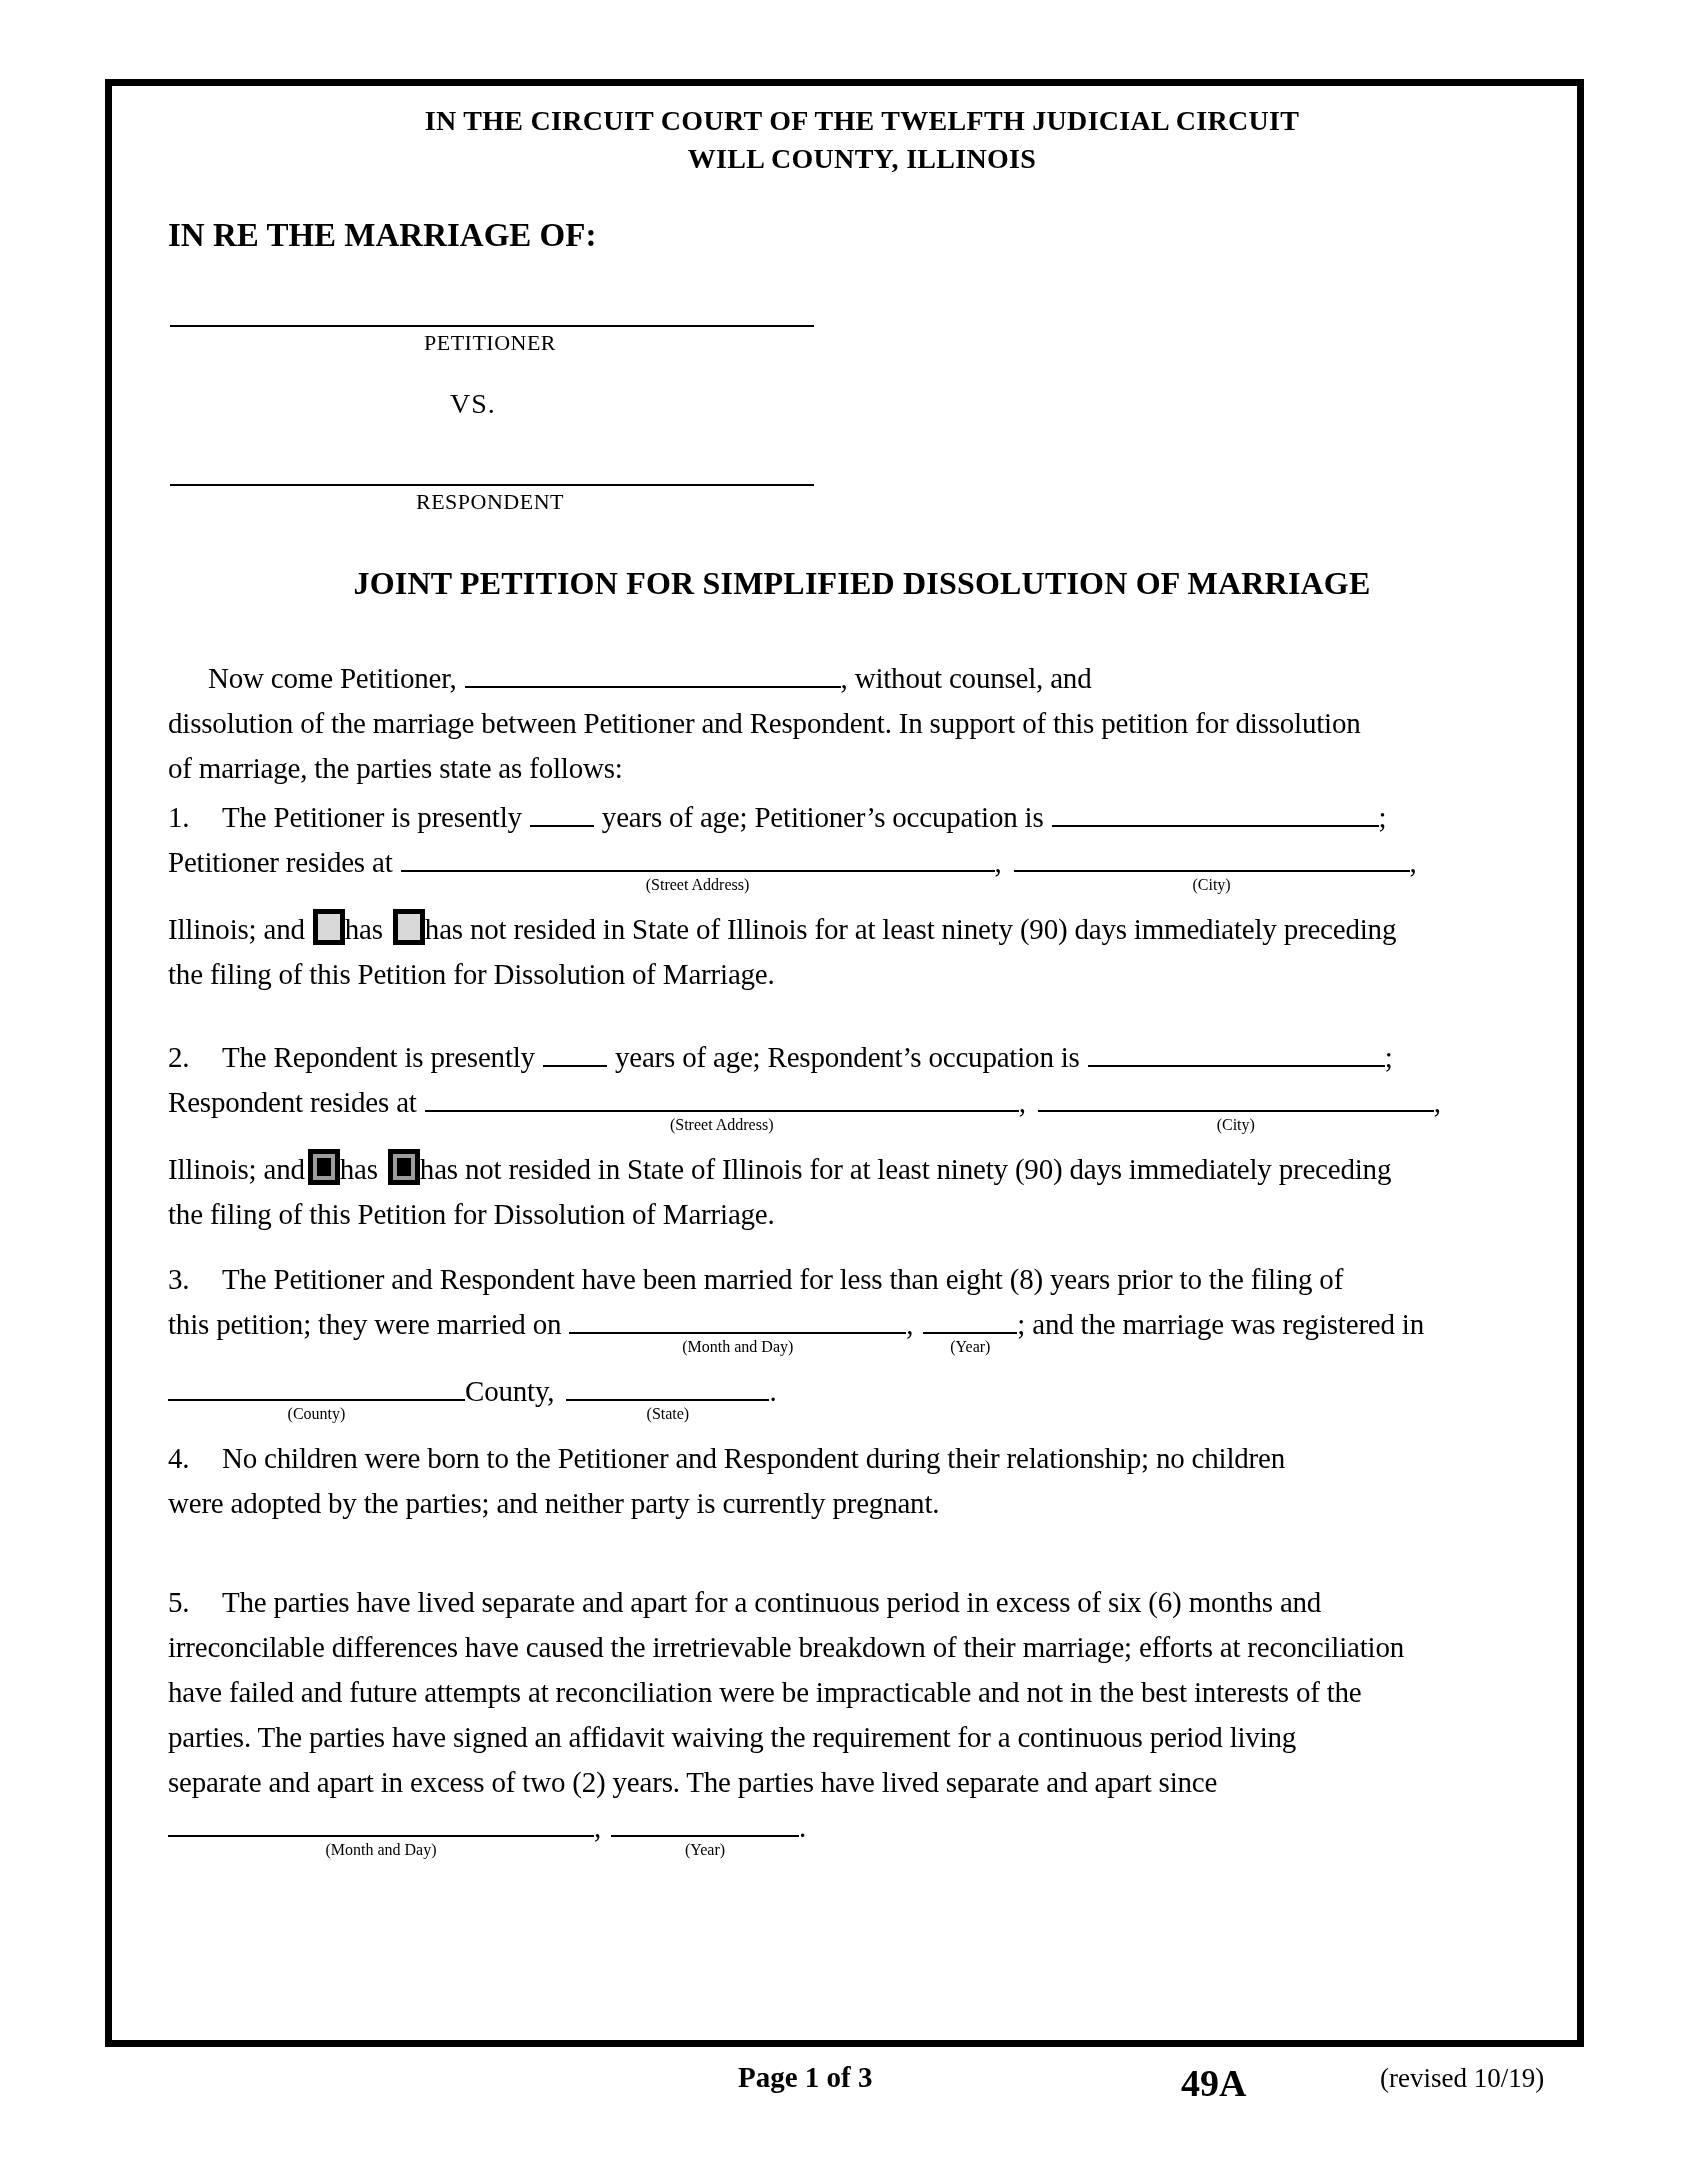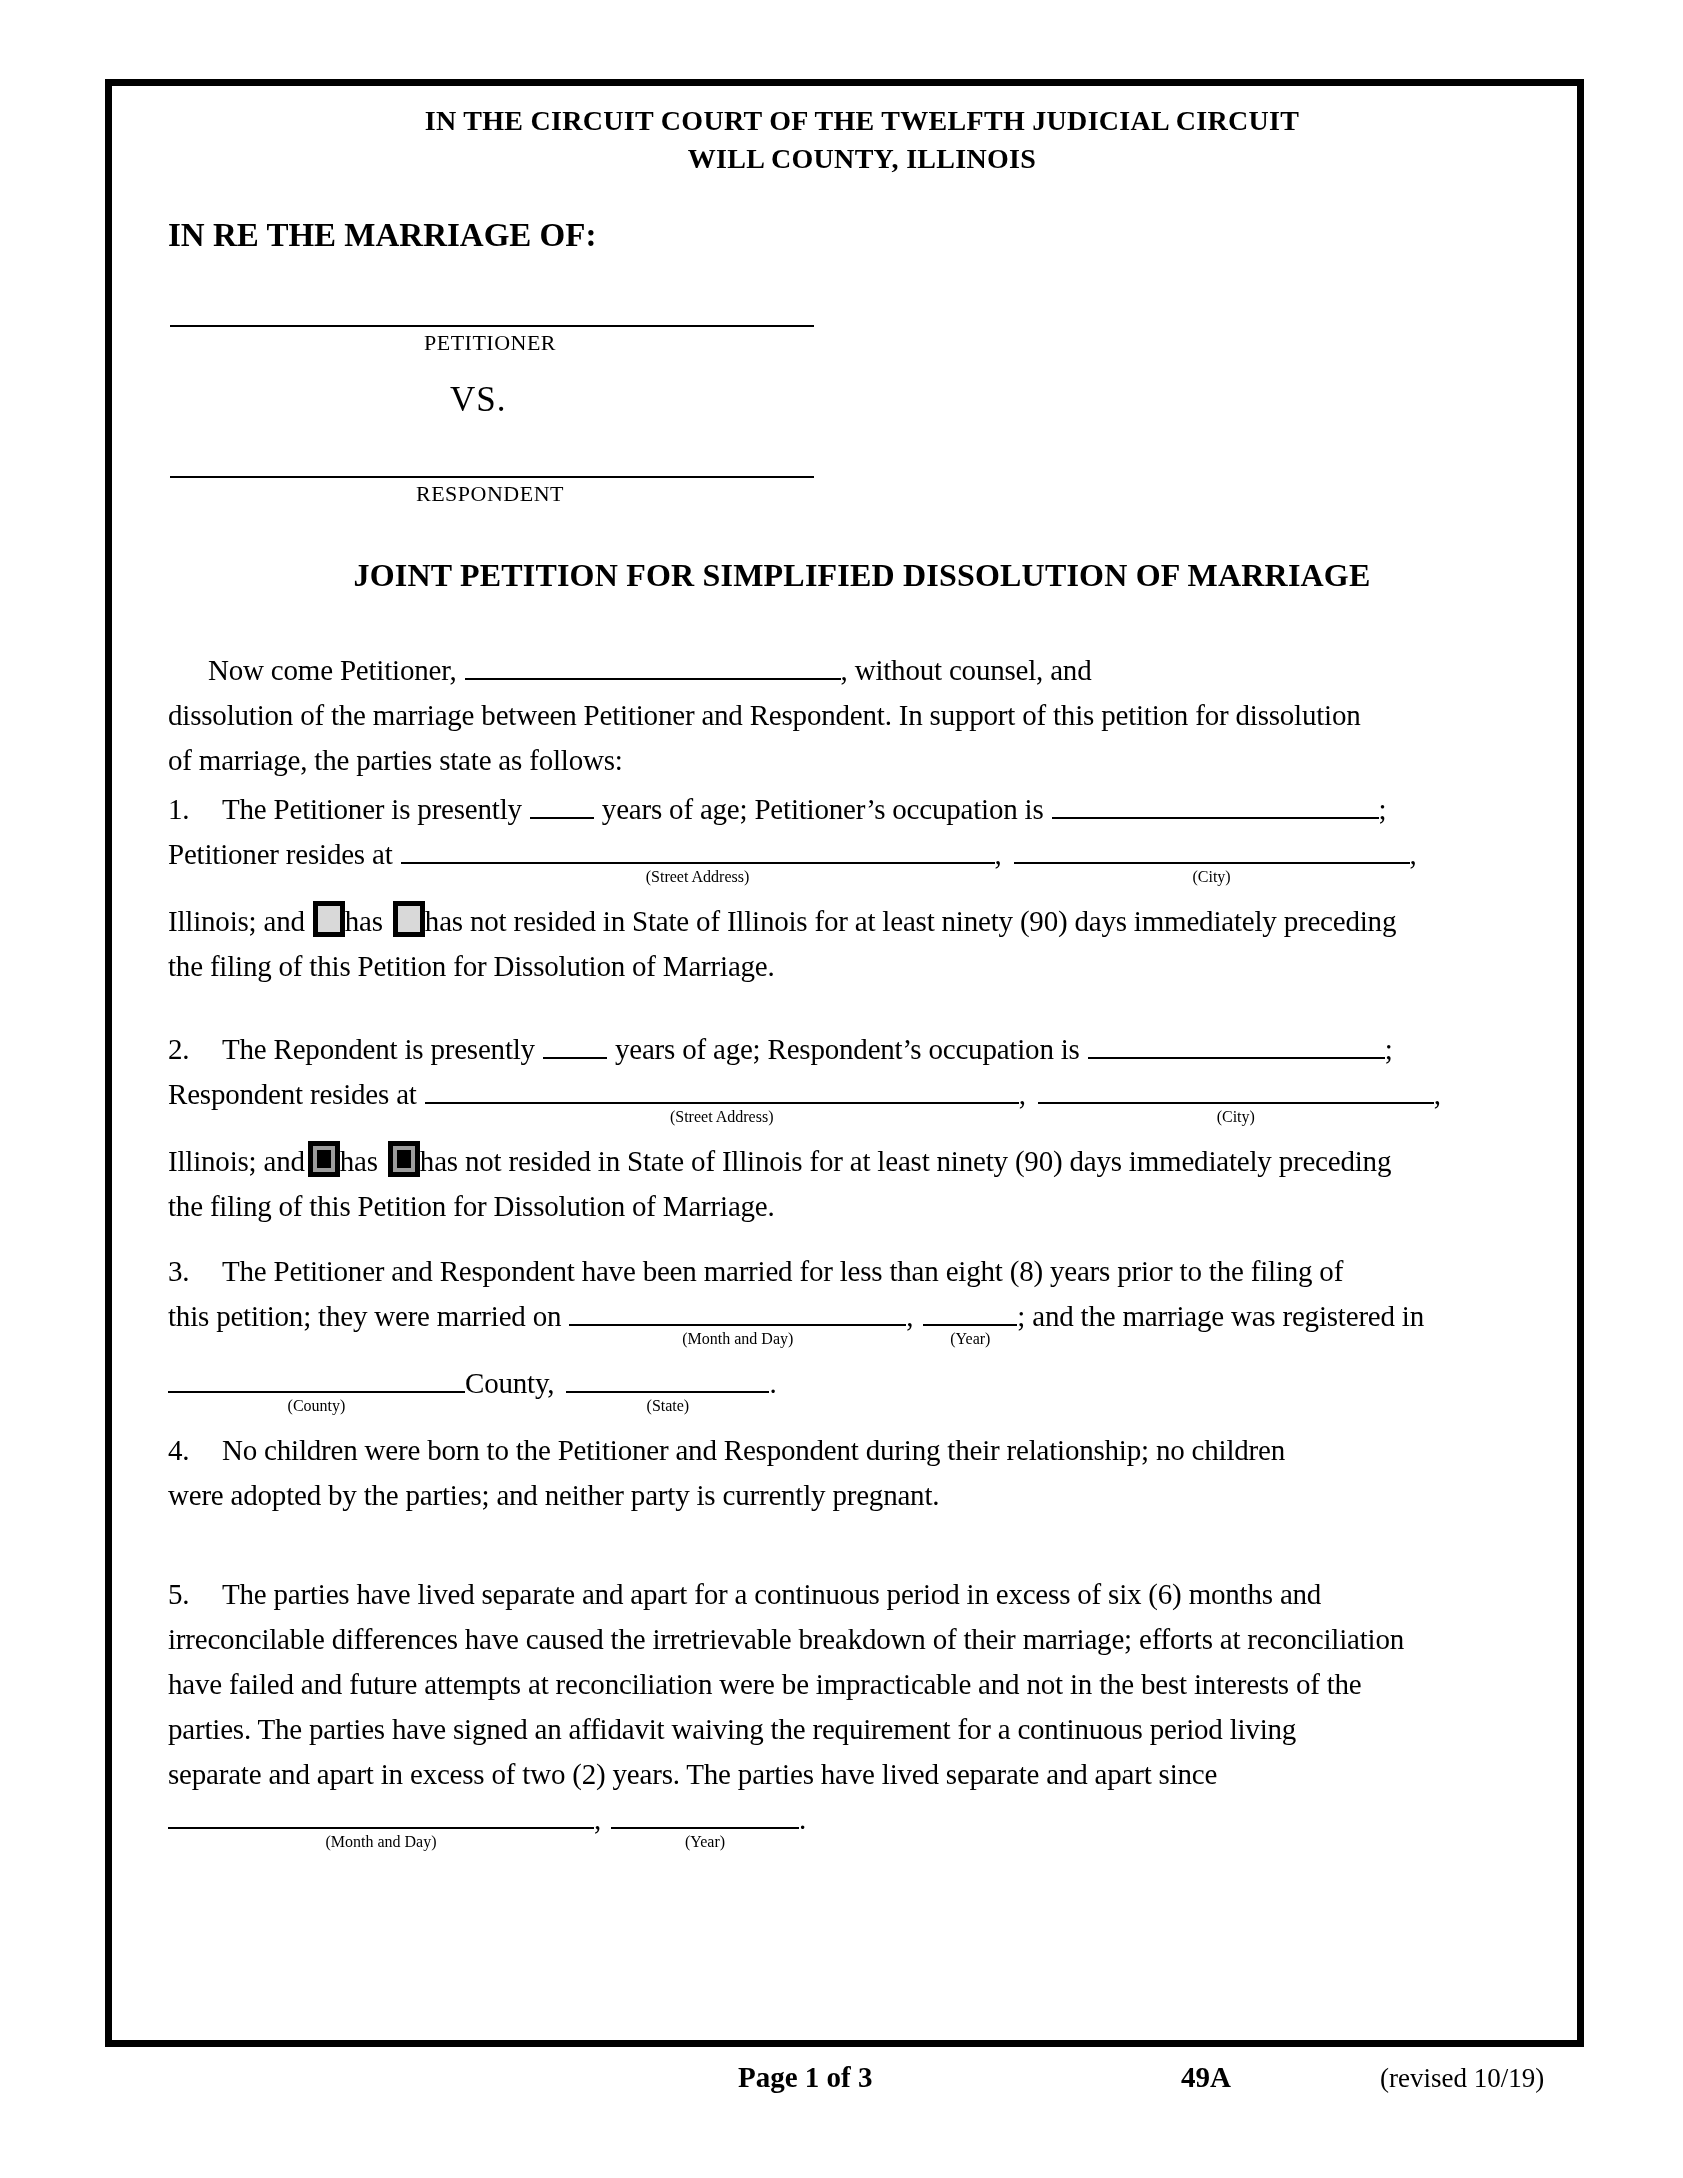--- a/index.html
+++ b/index.html
@@ -15,21 +15,21 @@
   .content { padding:16px 22px 0 30px; width:1388px; }
 
   .court-header { text-align:center; font-weight:bold; font-size:28px; line-height:38px; letter-spacing:0.3px; }
   .in-re { margin-top:36px; font-weight:bold; font-size:33px; line-height:42px; }
 
   .sigline { width:644px; height:0; border-top:2px solid #000; margin-left:2px; }
   .sigline.pet { margin-top:69px; }
   .sigline.resp { margin-top:50px; }
   .sigline-label { width:644px; text-align:center; font-size:22px; line-height:22px; margin-top:5px; letter-spacing:0.5px; }
 
-  .vs-row { position:relative; height:50px; margin-top:22px; font-size:35px; }
+  .vs-row { position:relative; height:50px; margin-top:30px; font-size:28px; }
   .vs { position:absolute; left:282px; top:4px; letter-spacing:1px; }
   .caseno-wrap { position:absolute; left:854px; top:0; white-space:nowrap; }
   .caseno-blank { display:inline-block; width:396px; height:0; border-bottom:2px solid #000; }
 
   .form-title { margin-top:48px; text-align:center; font-weight:bold; font-size:32px; line-height:44px; letter-spacing:0.2px; }
 
   .bl { height:45px; line-height:45px; font-size:29px; white-space:nowrap; letter-spacing:-0.2px; }
   .bl span { white-space:normal; }
   .bl.indent { padding-left:40px; }
   .bl.sub { margin-bottom:22px; }
@@ -46,21 +46,21 @@
   .cb.checked { background:#000; box-shadow: inset 0 0 0 4px #9c9c9c; }
 
   .intro { margin-top:51px; }
   .p1 { margin-top:4px; }
   .p2 { margin-top:38px; }
   .p3 { margin-top:20px; }
   .p4 { margin-top:20px; }
   .p5 { margin-top:54px; }
 
   .footer-page { position:absolute; top:2061px; left:738px; font-weight:bold; font-size:29px; }
-  .footer-num  { position:absolute; top:2061px; left:1181px; font-weight:bold; font-size:29px; }
+  .footer-num  { position:absolute; top:2061px; left:1181px; font-weight:bold; font-size:38px; }
   .footer-rev  { position:absolute; top:2063px; left:1380px; font-size:27px; }
 </style>
 </head>
 <body>
 
 <div class="page">
   <div class="border-box">
     <div class="content">
 
       <div class="court-header">

